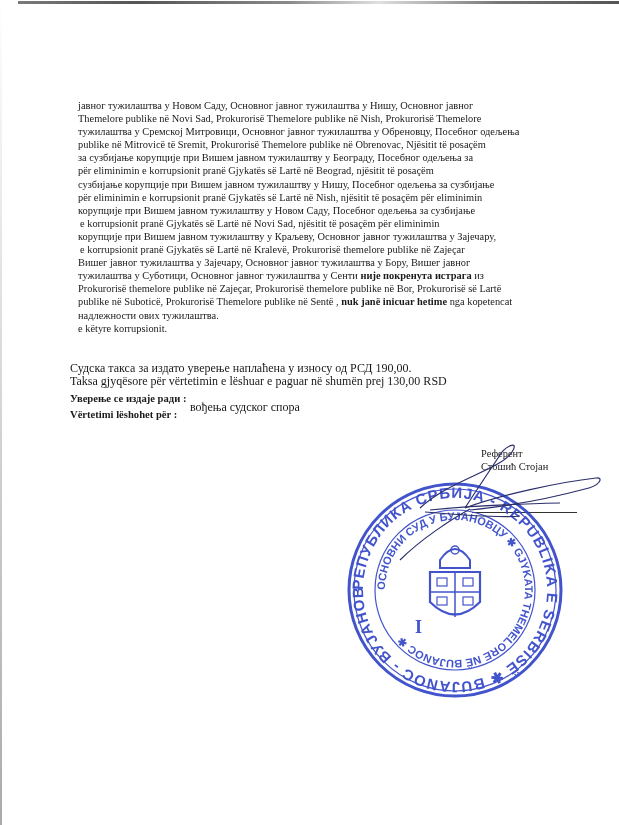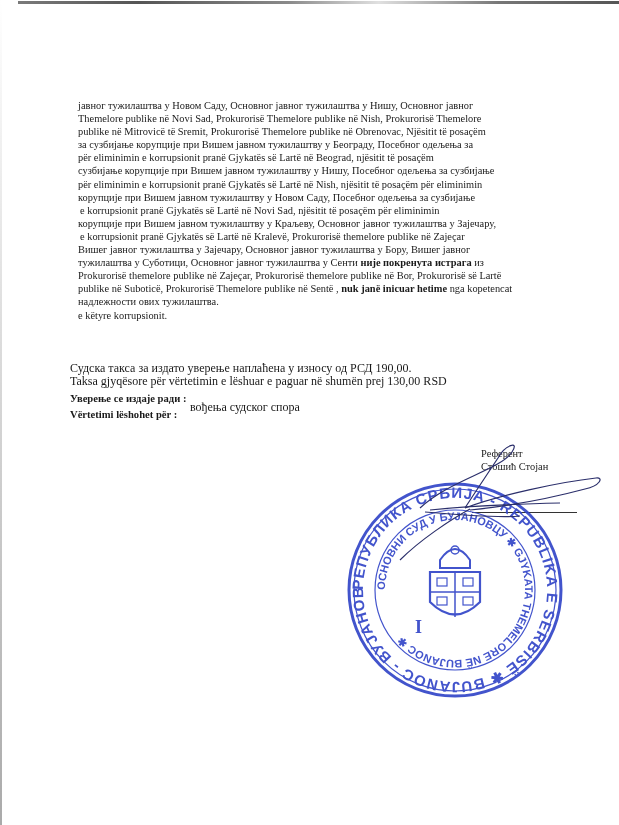--- a/index.html
+++ b/index.html
@@ -48,20 +48,21 @@
   </style>
 </head>
 <body>
 
 <div class="top-edge"></div>
 <div class="left-edge"></div>
 
 <div class="body-text" id="body-text">
     <span class="ln"><span>јавног тужилаштва у Новом Саду, Основног јавног тужилаштва у Нишу, Основног јавног</span></span>
     <span class="ln"><span>Themelore publike në Novi Sad, Prokurorisë Themelore publike në Nish, Prokurorisë Themelore</span></span>
+    <span class="ln"><span>тужилаштва у Сремској Митровици, Основног јавног тужилаштва у Обреновцу, Посебног одељења</span></span>
     <span class="ln"><span>publike në Mitrovicë të Sremit, Prokurorisë Themelore publike në Obrenovac, Njësitit të posaçëm</span></span>
     <span class="ln"><span>за сузбијање корупције при Вишем јавном тужилаштву у Београду, Посебног одељења за</span></span>
     <span class="ln"><span>për eliminimin e korrupsionit pranë Gjykatës së Lartë në Beograd, njësitit të posaçëm</span></span>
     <span class="ln"><span>сузбијање корупције при Вишем јавном тужилаштву у Нишу, Посебног одељења за сузбијање</span></span>
     <span class="ln"><span>për eliminimin e korrupsionit pranë Gjykatës së Lartë në Nish, njësitit të posaçëm për eliminimin</span></span>
     <span class="ln"><span>корупције при Вишем јавном тужилаштву у Новом Саду, Посебног одељења за сузбијање</span></span>
     <span class="ln ind"><span>e korrupsionit pranë Gjykatës së Lartë në Novi Sad, njësitit të posaçëm për eliminimin</span></span>
     <span class="ln"><span>корупције при Вишем јавном тужилаштву у Краљеву, Основног јавног тужилаштва у Зајечару,</span></span>
     <span class="ln ind"><span>e korrupsionit pranë Gjykatës së Lartë në Kralevë, Prokurorisë themelore publike në Zajeçar</span></span>
     <span class="ln"><span>Вишег јавног тужилаштва у Зајечару, Основног јавног тужилаштва у Бору, Вишег јавног</span></span>

